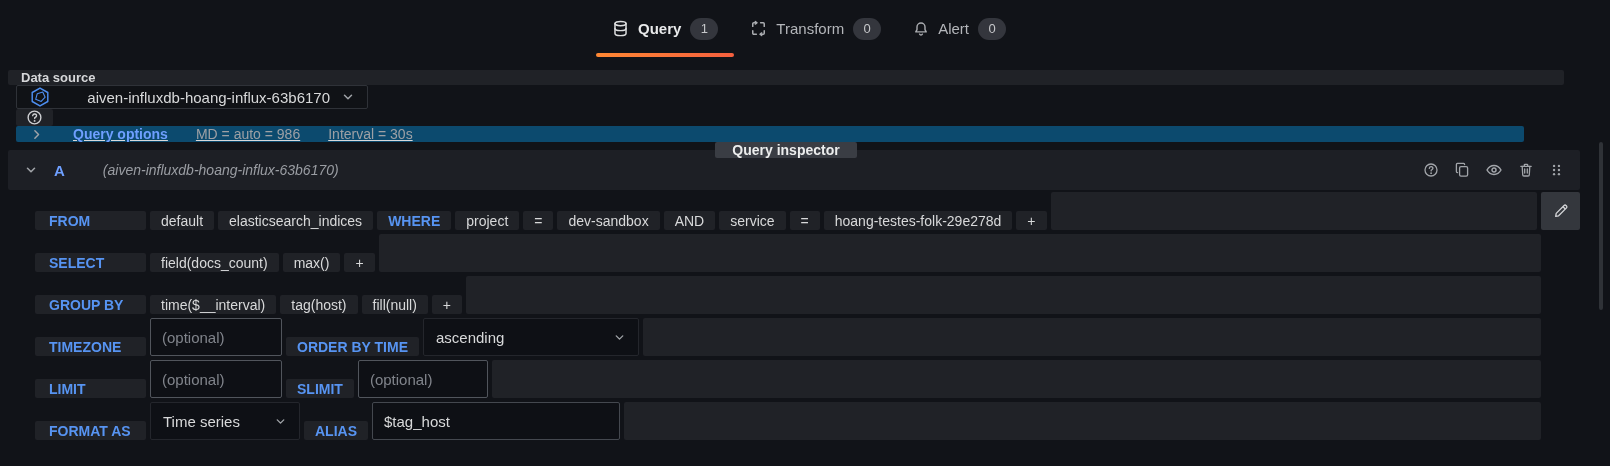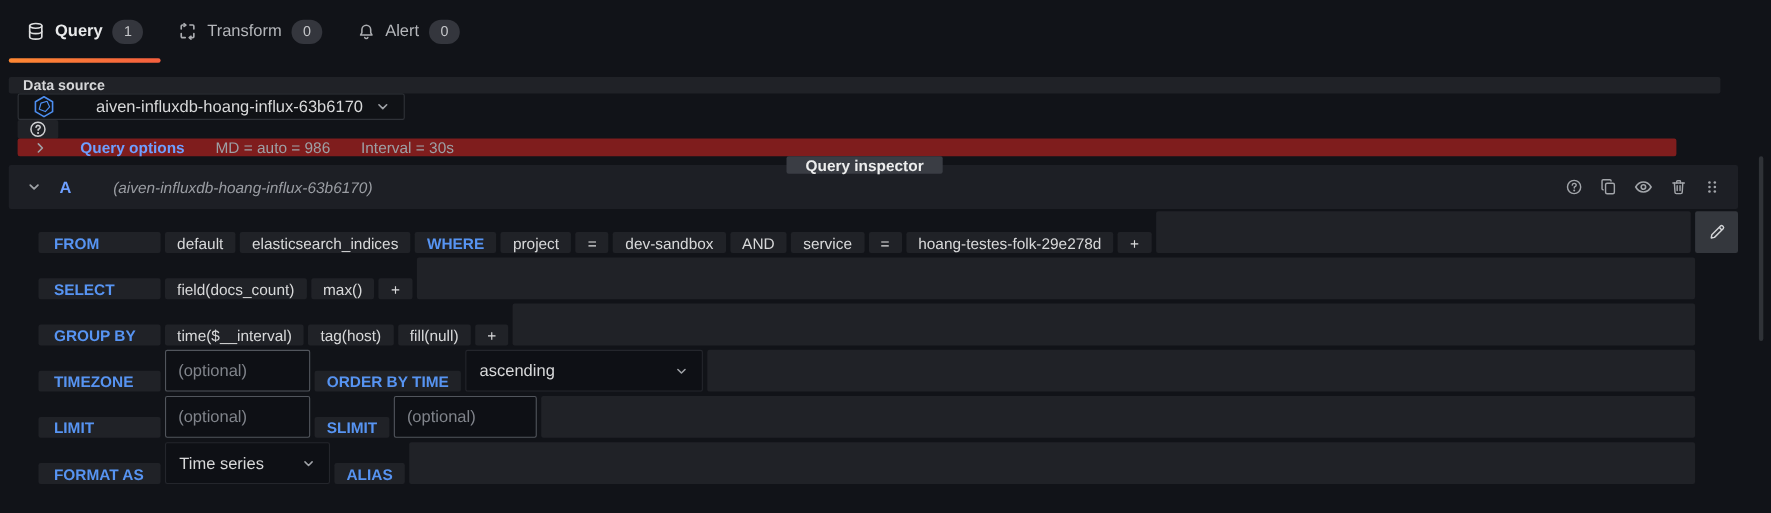--- a/index.html
+++ b/index.html
@@ -12,20 +12,21 @@
     position: relative;
   }
   svg { display: block; }
 
   
   .tabbar {
     display: flex;
     align-items: stretch;
     height: 57px;
     padding-left: 8px;
+    justify-content: center;
   }
   .tab {
     display: flex;
     align-items: center;
     gap: 9px;
     padding: 0 16px;
     position: relative;
     color: #b4b6ba;
     font-size: 15px;
     font-weight: 500;
@@ -96,26 +97,27 @@
     border: none;
     border-radius: 2px;
     display: flex; align-items: center; justify-content: center;
     color: #cfd0d3;
     cursor: pointer;
   }
   .options-panel {
     flex: 1;
     margin-left: 8px;
     margin-right: 40px;
-    background: #7f1d1d;
+    background: #0c4a6e;
     border-radius: 2px;
     display: flex; align-items: center;
     gap: 28px;
     padding: 0 14px;
     cursor: pointer;
+    text-decoration: underline;
   }
   .qo-label { color: #6e9fff; font-size: 14px; font-weight: 700; margin-left: 2px; }
   .qo-muted { color: #9da0a5; font-size: 14px; }
   .inspector-btn {
     align-self: center;
     height: 37px;
     background: #3a3d44;
     border: none;
     border-radius: 2px;
     color: #eceded;
@@ -424,20 +426,21 @@
       <div class="seg kw part-label">FORMAT AS</div>
       <div class="qselect fmt">
         <span>Time series</span>
         <span class="icon-gray">
           <svg width="13" height="13" viewBox="0 0 16 16" fill="none" stroke="currentColor" stroke-width="1.7" stroke-linecap="round" stroke-linejoin="round">
               <path d="M4 6l4 4 4-4"></path>
             </svg>
         </span>
       </div>
       <div class="seg kw">ALIAS</div>
+      <input class="qinput alias" value="$tag_host" style="">
       <div class="filler"></div>
     </div>
 
   </div>
 </section>
 
 <div class="vscroll">
   <div class="thumb"></div>
 </div>
 

